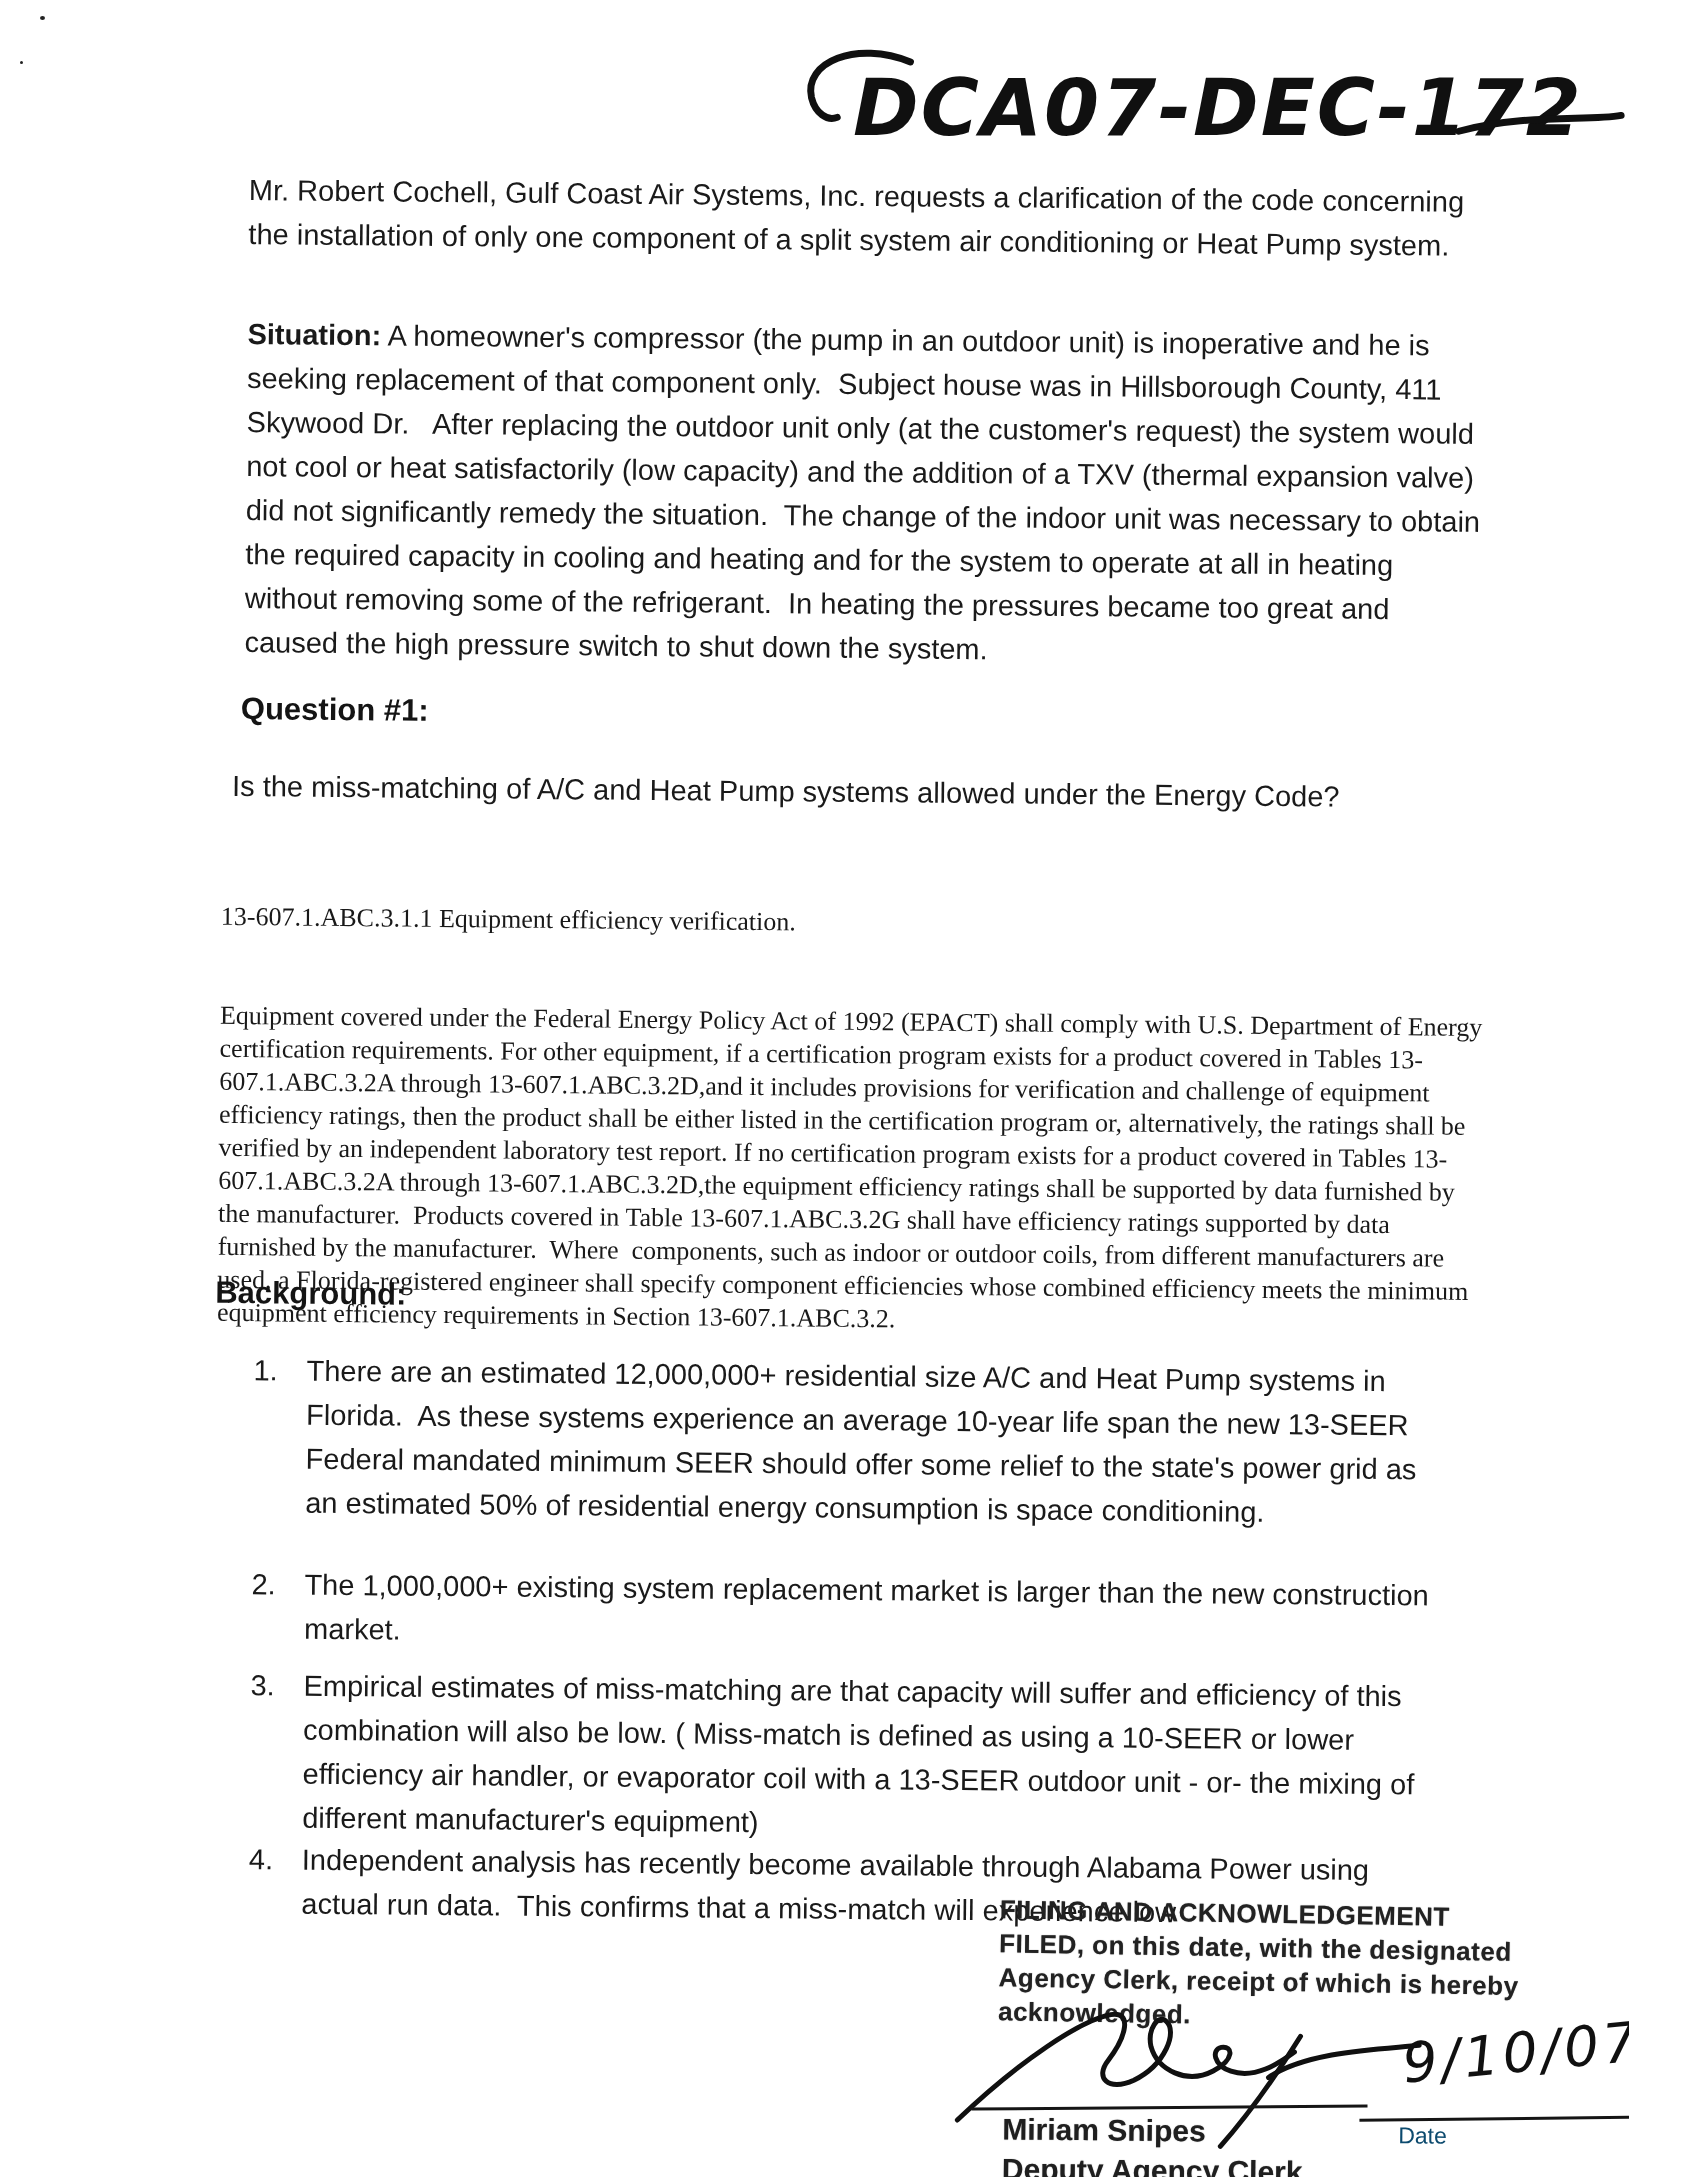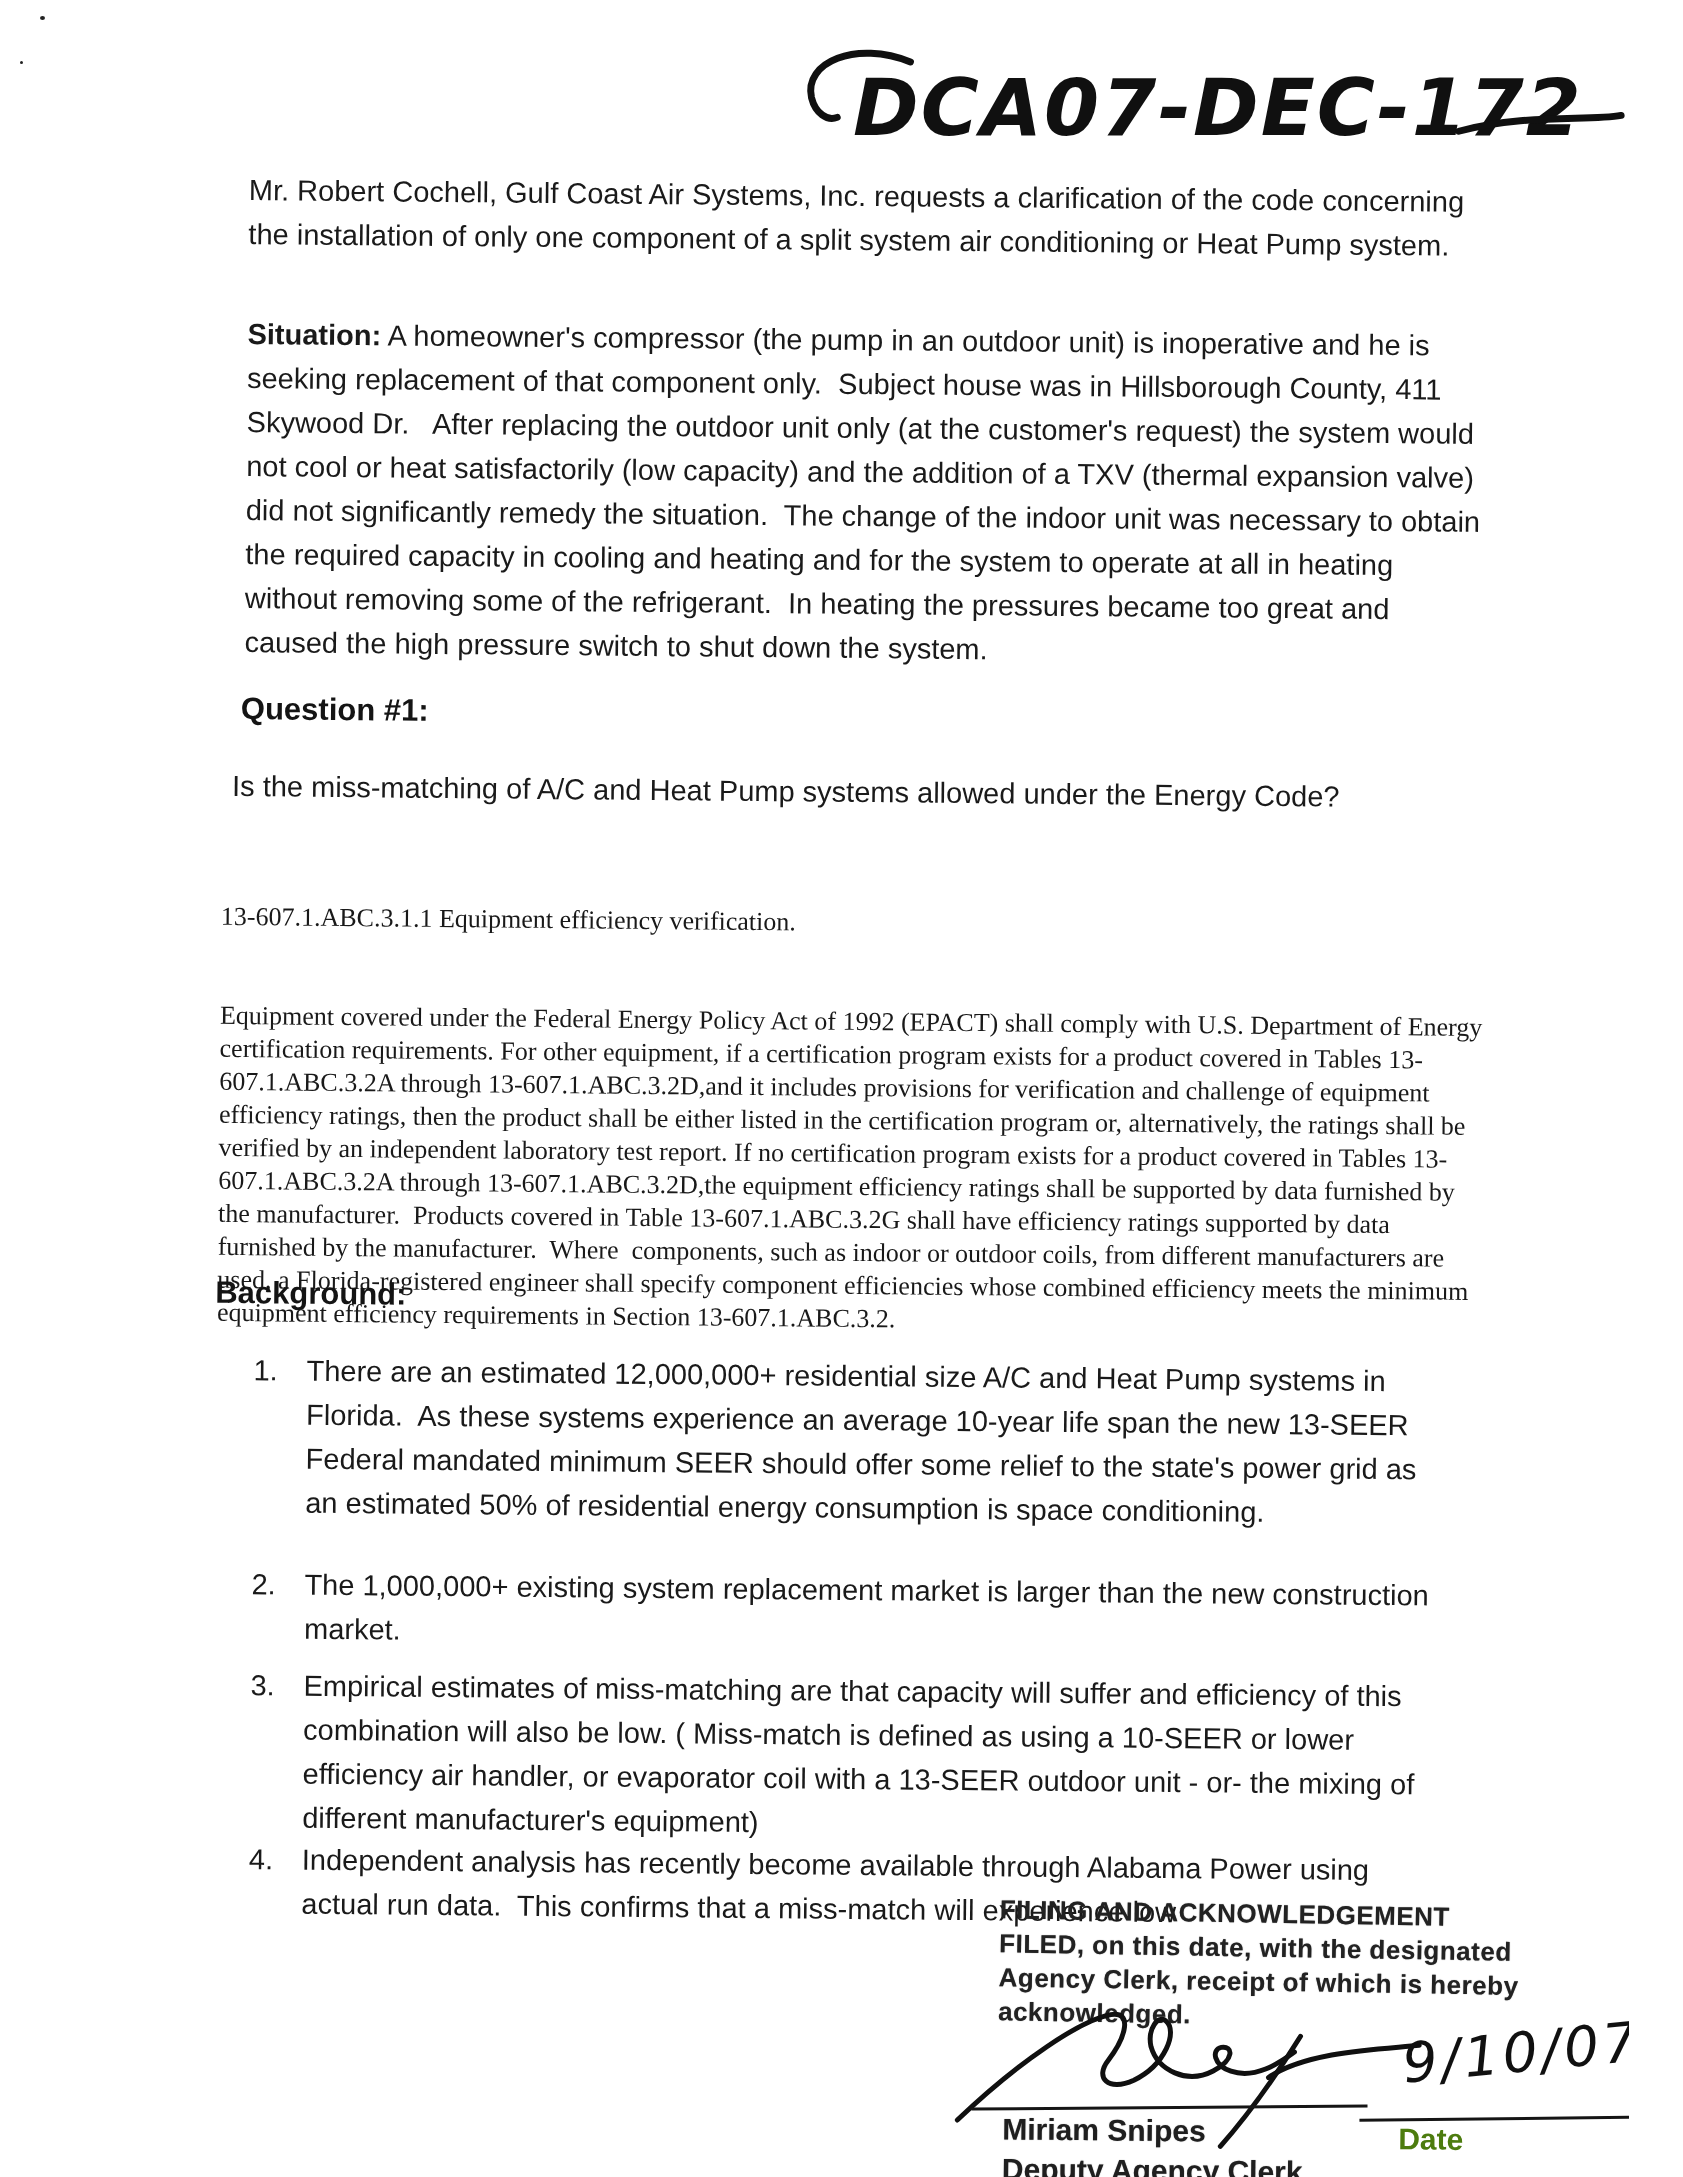--- a/index.html
+++ b/index.html
@@ -104,23 +104,23 @@
     top: 145px;
     font-size: 30px;
     font-weight: bold;
     color: #1f1f1f;
     text-shadow: 0 0 1px rgba(30,30,30,0.5);
   }
   .date-label {
     position: absolute;
     left: 447px;
     top: 111px;
-    font-size: 30px;
-    font-weight: bold;
-    color: #4d7c0f;
+    font-size: 23px;
+    font-weight: normal;
+    color: #0c4a6e;
   }
   .date-value {
     position: absolute;
     left: 450px;
     top: 8px;
     font-size: 55px;
     font-style: italic;
     font-weight: 500;
     color: #101010;
     transform: rotate(-6deg);

